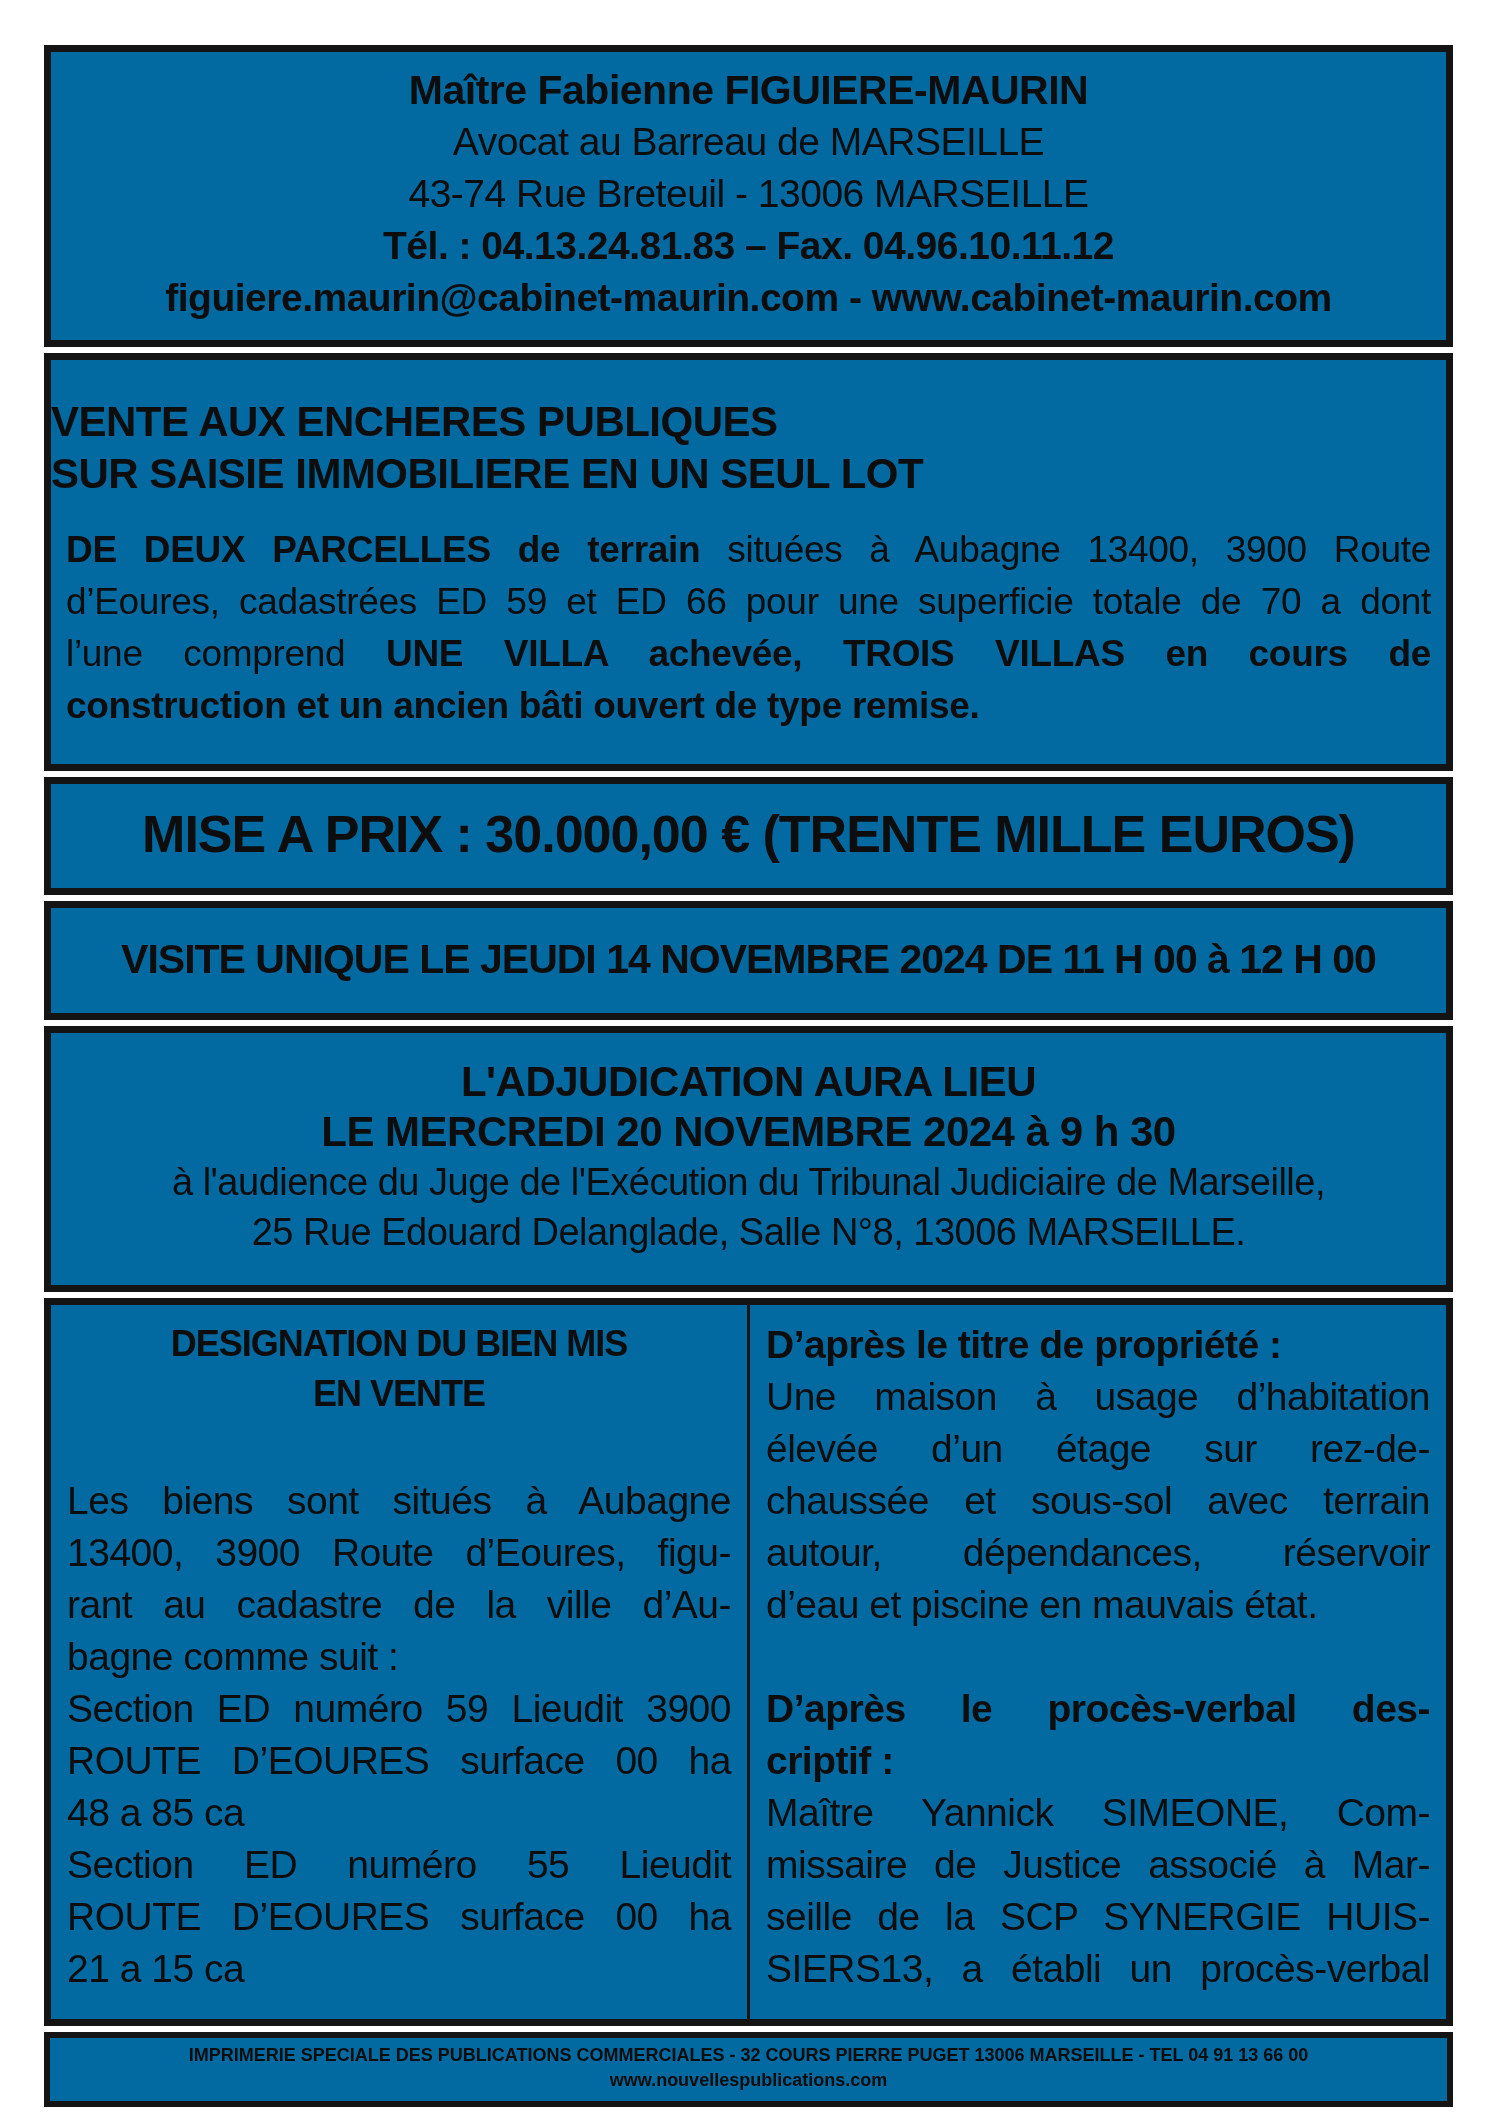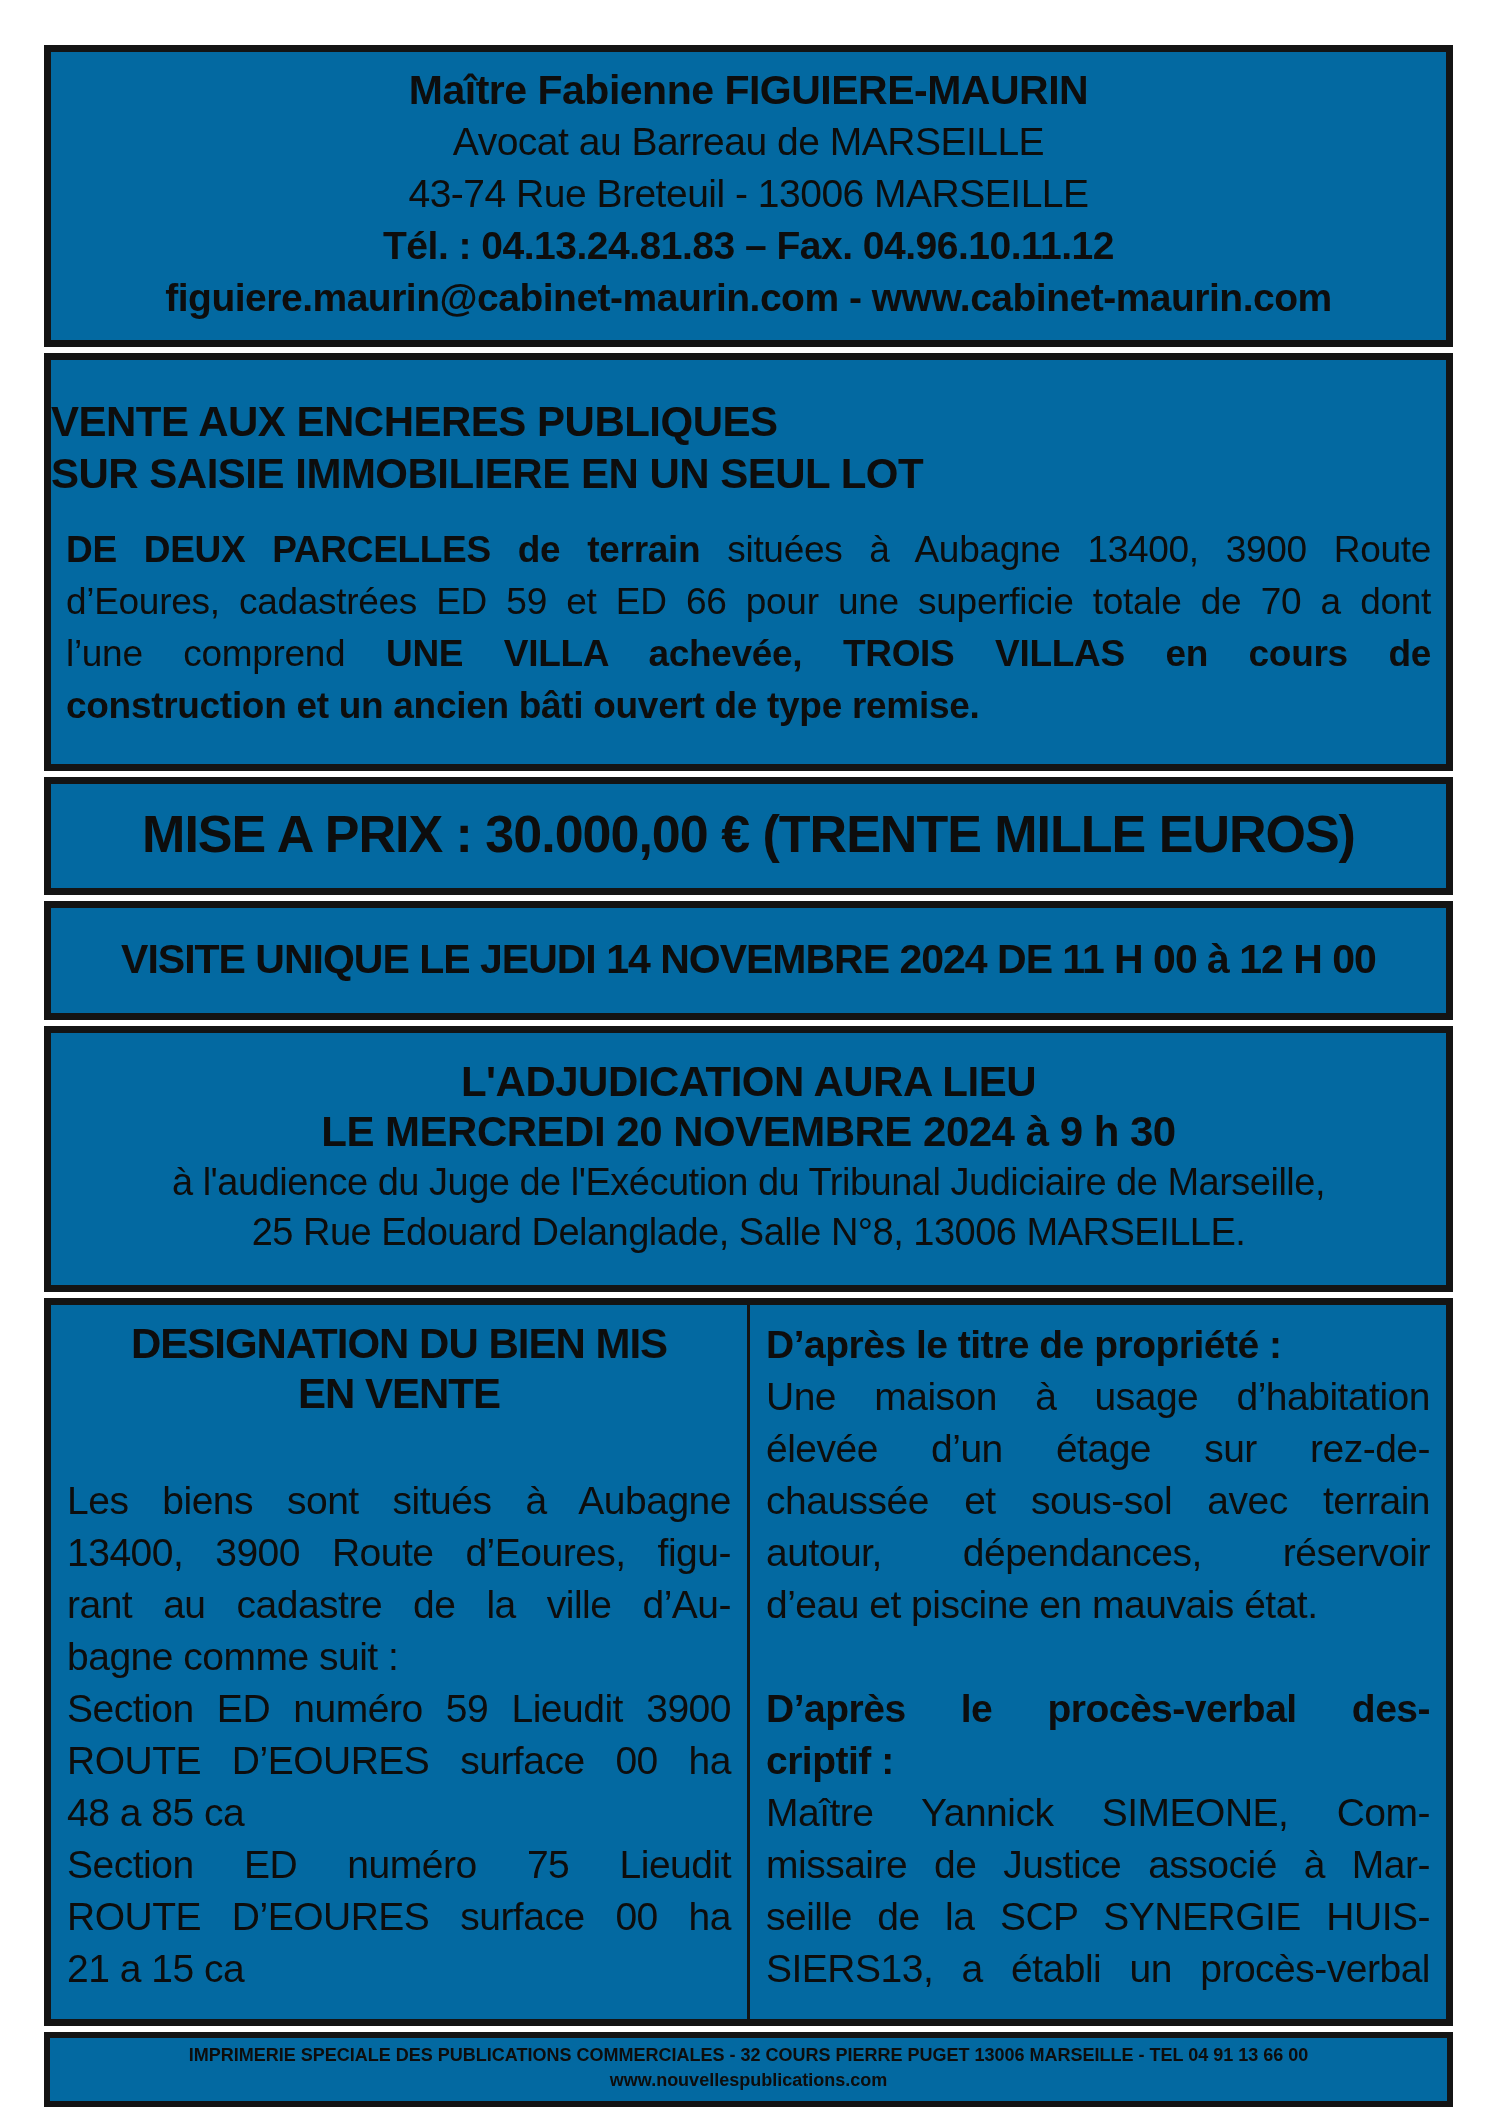--- a/index.html
+++ b/index.html
@@ -32,21 +32,21 @@
 
   
   .adj-box{text-align:center;padding:24px 14px 28px;font-size:42px;line-height:50px;letter-spacing:-0.5px;}
   .adj-box .tline{white-space:nowrap;}
   .adj-box .tline:nth-child(n+3){font-size:38px;}
 
   
   .columns-box{display:flex;align-items:stretch;padding:0;}
   .col{flex:1;box-sizing:border-box;padding:14px 16px 24px;font-size:39px;line-height:52px;letter-spacing:-0.5px;}
   .divider{width:3px;background:#141414;flex:0 0 auto;}
-  .col-heading{font-size:42px;line-height:50px;text-align:center;letter-spacing:-1px;margin-bottom:56px;}
+  .col-heading{font-size:36px;line-height:50px;text-align:center;letter-spacing:-1px;margin-bottom:56px;}
 
   
   .footer-box{border-width:6px;text-align:center;padding:5px 12px 8px;font-size:18px;line-height:25px;}
   .footer-box .tline{white-space:nowrap;}
 </style>
 </head>
 <body>
 
 <div class="page">
 
@@ -97,21 +97,21 @@
           <div class="tline"><span class="b">EN VENTE</span></div>
         </div>
       <div class="colbody">
           <div class="tline just"><span>Les biens sont situés à Aubagne</span></div>
           <div class="tline just"><span>13400, 3900 Route d’Eoures, figu-</span></div>
           <div class="tline just"><span>rant au cadastre de la ville d’Au-</span></div>
           <div class="tline"><span>bagne comme suit :</span></div>
           <div class="tline just"><span>Section ED numéro 59 Lieudit 3900</span></div>
           <div class="tline just"><span>ROUTE D’EOURES surface 00 ha</span></div>
           <div class="tline"><span>48 a 85 ca</span></div>
-          <div class="tline just"><span>Section ED numéro 75 Lieudit</span></div>
+          <div class="tline just"><span>Section ED numéro 55 Lieudit</span></div>
           <div class="tline just"><span>ROUTE D’EOURES surface 00 ha</span></div>
           <div class="tline"><span>21 a 15 ca</span></div>
         </div>
     </div>
     <div class="divider"></div>
     <div class="col col-right">
       <div class="colbody">
           <div class="tline"><span class="b">D’après le titre de propriété :</span></div>
           <div class="tline just"><span>Une maison à usage d’habitation</span></div>
           <div class="tline just"><span>élevée d’un étage sur rez-de-</span></div>

